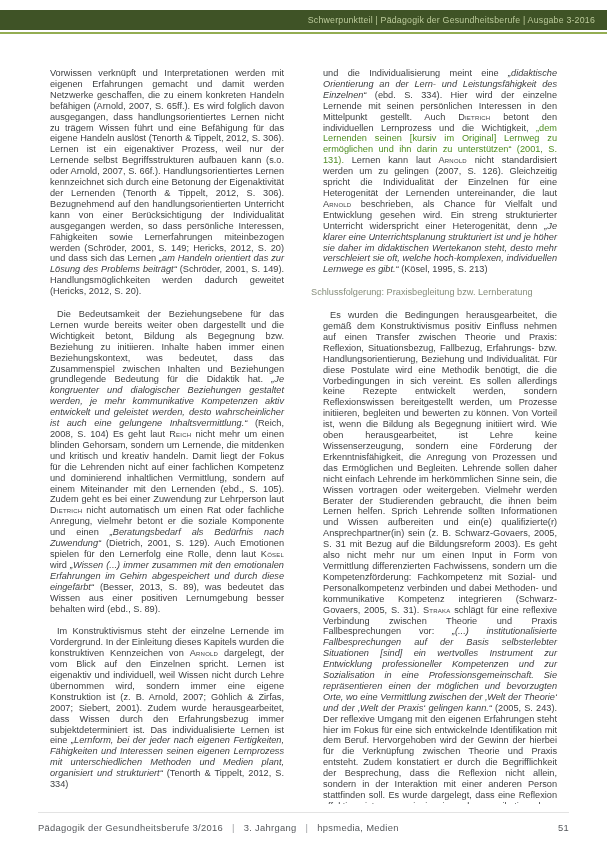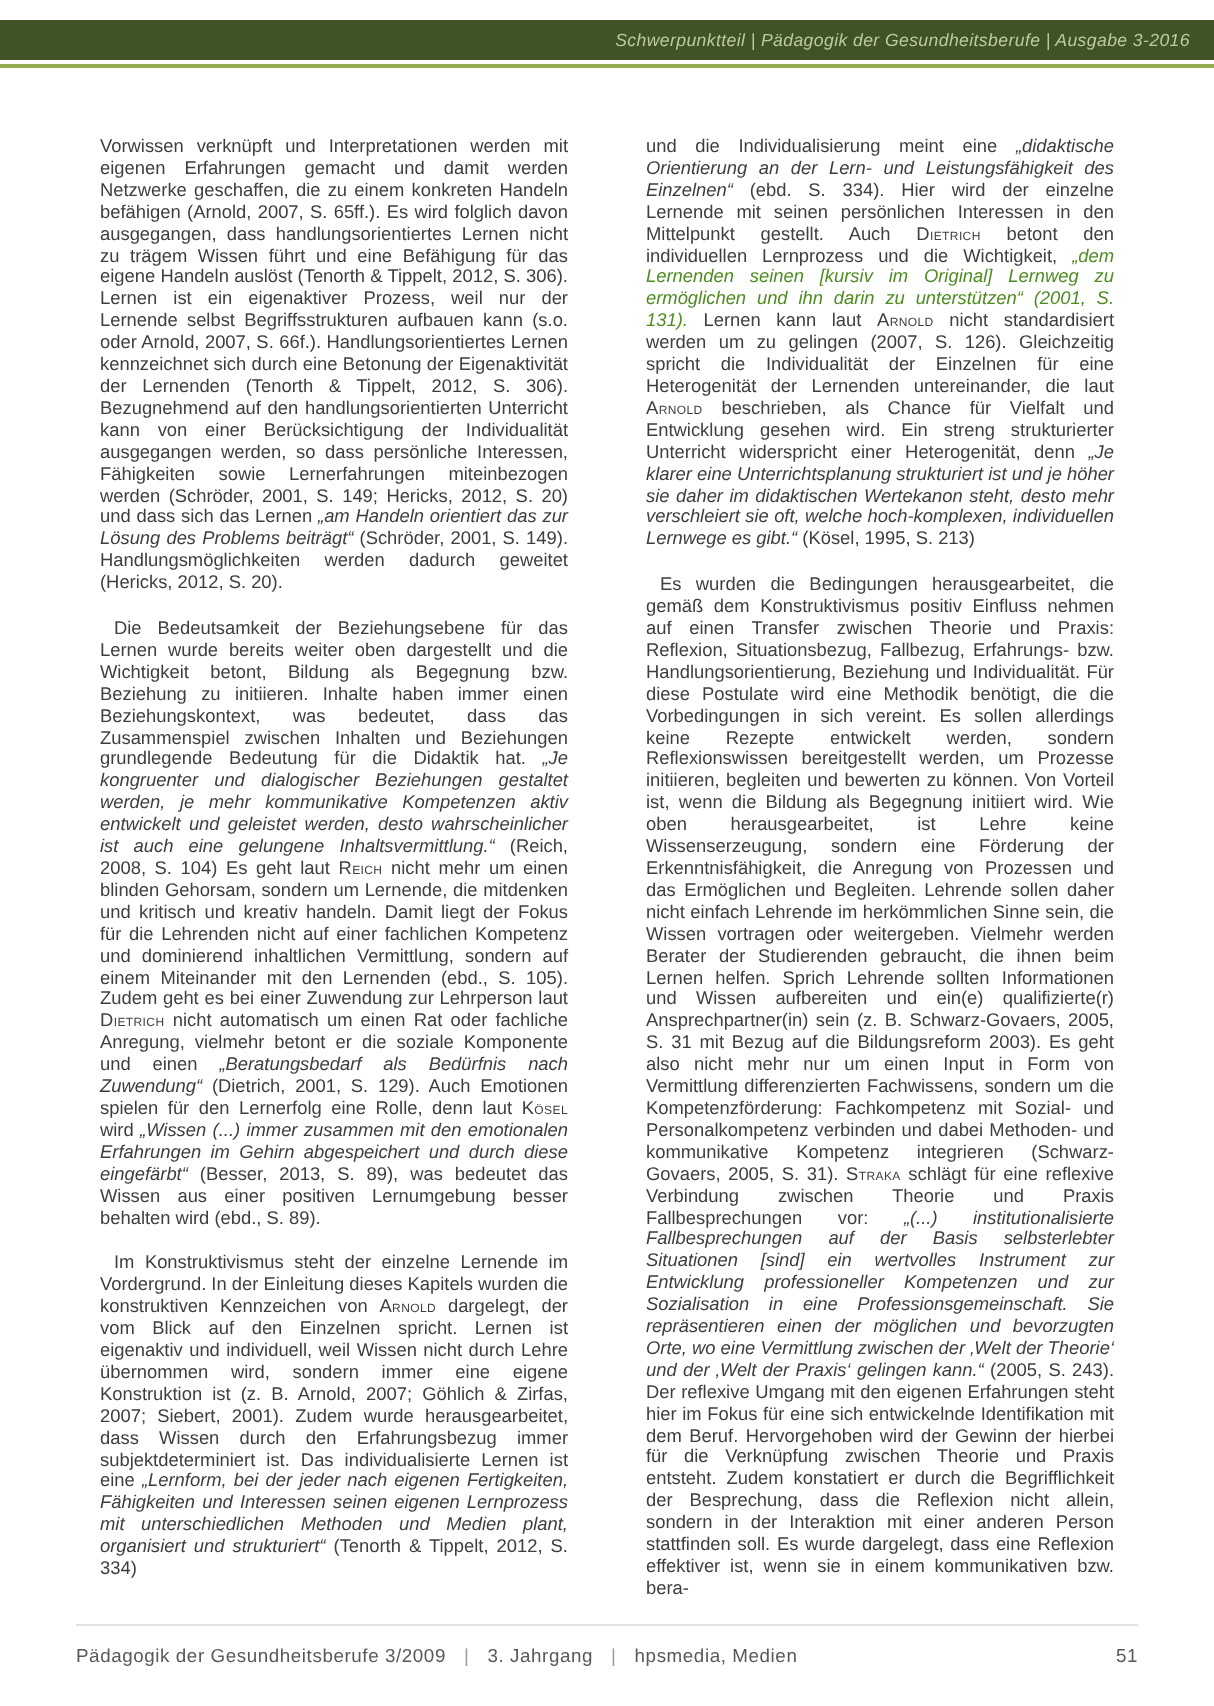--- a/index.html
+++ b/index.html
@@ -16,21 +16,20 @@
   body{
     width:607px;height:853px;position:relative;overflow:hidden;
     background:var(--page-bg);
     font-family:"Liberation Sans",sans-serif;
   }
   .header-bar{
     position:absolute;top:10px;left:0;right:0;height:20px;
     background:var(--header-green);
     display:flex;align-items:center;justify-content:flex-end;
     padding-right:12px;
-    font-style:italic;
   }
   .header-bar .header-text{
     color:#bccb9b;font-size:8.8px;letter-spacing:0.2px;
   }
   .header-accent{
     position:absolute;top:32px;left:0;right:0;height:2px;
     background:var(--accent-green);
   }
   .content{
     position:absolute;top:56px;left:38px;right:38px;height:748px;
@@ -45,21 +44,21 @@
   .body-par{margin:12px;}
   .body-par.indent{text-indent:7px;}
   .sec-heading{
     font-size:9.2px;font-weight:normal;
     color:var(--heading-gray);
     margin:10px 0 1px 0;text-align:left;
   }
   .sec-heading:first-child{margin-top:0;}
   .seg-n{font-style:normal;}
   .seg-i{font-style:italic;}
-  .seg-g{font-style:italic;color:var(--quote-green);}
+  .seg-g{color:var(--quote-green);}
   .seg-sc{font-variant:small-caps;letter-spacing:0.2px;}
   .footer{
     position:absolute;left:38px;right:38px;bottom:20px;
     border-top:1px solid #e3e3e3;padding-top:9px;
     display:flex;align-items:baseline;
     font-size:9.4px;color:var(--footer-gray);letter-spacing:0.3px;
   }
   .footer .sep{margin:0 9px;color:#9a9da0;}
   .footer .spacer{flex:1;}
 </style>
@@ -72,25 +71,26 @@
 <div class="header-accent"></div>
 
 <div class="content">
   <div class="col">
       <p class="body-par"><span class="seg-n">Vorwissen verknüpft und Interpretationen werden mit eigenen Erfahrungen gemacht und damit werden Netzwerke geschaffen, die zu einem konkreten Handeln befähigen (Arnold, 2007, S. 65ff.). Es wird folglich davon ausgegangen, dass handlungsorientiertes Lernen nicht zu trägem Wissen führt und eine Befähigung für das eigene Handeln auslöst (Tenorth &amp; Tippelt, 2012, S. 306). Lernen ist ein eigenaktiver Prozess, weil nur der Lernende selbst Begriffsstrukturen aufbauen kann (s.o. oder Arnold, 2007, S. 66f.). Handlungsorientiertes Lernen kennzeichnet sich durch eine Betonung der Eigenaktivität der Lernenden (Tenorth &amp; Tippelt, 2012, S. 306). Bezugnehmend auf den handlungsorientierten Unterricht kann von einer Berücksichtigung der Individualität ausgegangen werden, so dass persönliche Interessen, Fähigkeiten sowie Lernerfahrungen miteinbezogen werden (Schröder, 2001, S. 149; Hericks, 2012, S. 20) und dass sich das Lernen </span><span class="seg-i">„am Handeln orientiert das zur Lösung des Problems beiträgt“</span><span class="seg-n"> (Schröder, 2001, S. 149). Handlungsmöglichkeiten werden dadurch geweitet (Hericks, 2012, S. 20).</span></p>
       <p class="body-par indent"><span class="seg-n">Die Bedeutsamkeit der Beziehungsebene für das Lernen wurde bereits weiter oben dargestellt und die Wichtigkeit betont, Bildung als Begegnung bzw. Beziehung zu initiieren. Inhalte haben immer einen Beziehungskontext, was bedeutet, dass das Zusammenspiel zwischen Inhalten und Beziehungen grundlegende Bedeutung für die Didaktik hat. </span><span class="seg-i">„Je kongruenter und dialogischer Beziehungen gestaltet werden, je mehr kommunikative Kompetenzen aktiv entwickelt und geleistet werden, desto wahrscheinlicher ist auch eine gelungene Inhaltsvermittlung.“</span><span class="seg-n"> (Reich, 2008, S. 104) Es geht laut </span><span class="seg-sc">Reich</span><span class="seg-n"> nicht mehr um einen blinden Gehorsam, sondern um Lernende, die mitdenken und kritisch und kreativ handeln. Damit liegt der Fokus für die Lehrenden nicht auf einer fachlichen Kompetenz und dominierend inhaltlichen Vermittlung, sondern auf einem Miteinander mit den Lernenden (ebd., S. 105). Zudem geht es bei einer Zuwendung zur Lehrperson laut </span><span class="seg-sc">Dietrich</span><span class="seg-n"> nicht automatisch um einen Rat oder fachliche Anregung, vielmehr betont er die soziale Komponente und einen </span><span class="seg-i">„Beratungsbedarf als Bedürfnis nach Zuwendung“</span><span class="seg-n"> (Dietrich, 2001, S. 129). Auch Emotionen spielen für den Lernerfolg eine Rolle, denn laut </span><span class="seg-sc">Kösel</span><span class="seg-n"> wird </span><span class="seg-i">„Wissen (...) immer zusammen mit den emotionalen Erfahrungen im Gehirn abgespeichert und durch diese eingefärbt“</span><span class="seg-n"> (Besser, 2013, S. 89), was bedeutet das Wissen aus einer positiven Lernumgebung besser behalten wird (ebd., S. 89).</span></p>
       <p class="body-par indent"><span class="seg-n">Im Konstruktivismus steht der einzelne Lernende im Vordergrund. In der Einleitung dieses Kapitels wurden die konstruktiven Kennzeichen von </span><span class="seg-sc">Arnold</span><span class="seg-n"> dargelegt, der vom Blick auf den Einzelnen spricht. Lernen ist eigenaktiv und individuell, weil Wissen nicht durch Lehre übernommen wird, sondern immer eine eigene Konstruktion ist (z. B. Arnold, 2007; Göhlich &amp; Zirfas, 2007; Siebert, 2001). Zudem wurde herausgearbeitet, dass Wissen durch den Erfahrungsbezug immer subjektdeterminiert ist. Das individualisierte Lernen ist eine </span><span class="seg-i">„Lernform, bei der jeder nach eigenen Fertigkeiten, Fähigkeiten und Interessen seinen eigenen Lernprozess mit unterschiedlichen Methoden und Medien plant, organisiert und strukturiert“</span><span class="seg-n"> (Tenorth &amp; Tippelt, 2012, S. 334)</span></p>
     </div>
   <div class="col">
       <p class="body-par"><span class="seg-n">und die Individualisierung meint eine </span><span class="seg-i">„didaktische Orientierung an der Lern- und Leistungsfähigkeit des Einzelnen“</span><span class="seg-n"> (ebd. S. 334). Hier wird der einzelne Lernende mit seinen persönlichen Interessen in den Mittelpunkt gestellt. Auch </span><span class="seg-sc">Dietrich</span><span class="seg-n"> betont den individuellen Lernprozess und die Wichtigkeit, </span><span class="seg-g">„dem Lernenden seinen [kursiv im Original] Lernweg zu ermöglichen und ihn darin zu unterstützen“ (2001, S. 131).</span><span class="seg-n"> Lernen kann laut </span><span class="seg-sc">Arnold</span><span class="seg-n"> nicht standardisiert werden um zu gelingen (2007, S. 126). Gleichzeitig spricht die Individualität der Einzelnen für eine Heterogenität der Lernenden untereinander, die laut </span><span class="seg-sc">Arnold</span><span class="seg-n"> beschrieben, als Chance für Vielfalt und Entwicklung gesehen wird. Ein streng strukturierter Unterricht widerspricht einer Heterogenität, denn </span><span class="seg-i">„Je klarer eine Unterrichtsplanung strukturiert ist und je höher sie daher im didaktischen Wertekanon steht, desto mehr verschleiert sie oft, welche hoch-komplexen, individuellen Lernwege es gibt.“</span><span class="seg-n"> (Kösel, 1995, S. 213)</span></p>
+      <h3 class="sec-heading">Schlussfolgerung: Praxisbegleitung bzw. Lernberatung</h3>
       <p class="body-par indent"><span class="seg-n">Es wurden die Bedingungen herausgearbeitet, die gemäß dem Konstruktivismus positiv Einfluss nehmen auf einen Transfer zwischen Theorie und Praxis: Reflexion, Situationsbezug, Fallbezug, Erfahrungs- bzw. Handlungsorientierung, Beziehung und Individualität. Für diese Postulate wird eine Methodik benötigt, die die Vorbedingungen in sich vereint. Es sollen allerdings keine Rezepte entwickelt werden, sondern Reflexionswissen bereitgestellt werden, um Prozesse initiieren, begleiten und bewerten zu können. Von Vorteil ist, wenn die Bildung als Begegnung initiiert wird. Wie oben herausgearbeitet, ist Lehre keine Wissenserzeugung, sondern eine Förderung der Erkenntnisfähigkeit, die Anregung von Prozessen und das Ermöglichen und Begleiten. Lehrende sollen daher nicht einfach Lehrende im herkömmlichen Sinne sein, die Wissen vortragen oder weitergeben. Vielmehr werden Berater der Studierenden gebraucht, die ihnen beim Lernen helfen. Sprich Lehrende sollten Informationen und Wissen aufbereiten und ein(e) qualifizierte(r) Ansprechpartner(in) sein (z. B. Schwarz-Govaers, 2005, S. 31 mit Bezug auf die Bildungsreform 2003). Es geht also nicht mehr nur um einen Input in Form von Vermittlung differenzierten Fachwissens, sondern um die Kompetenzförderung: Fachkompetenz mit Sozial- und Personalkompetenz verbinden und dabei Methoden- und kommunikative Kompetenz integrieren (Schwarz-Govaers, 2005, S. 31). </span><span class="seg-sc">Straka</span><span class="seg-n"> schlägt für eine reflexive Verbindung zwischen Theorie und Praxis Fallbesprechungen vor: </span><span class="seg-i">„(...) institutionalisierte Fallbesprechungen auf der Basis selbsterlebter Situationen [sind] ein wertvolles Instrument zur Entwicklung professioneller Kompetenzen und zur Sozialisation in eine Professionsgemeinschaft. Sie repräsentieren einen der möglichen und bevorzugten Orte, wo eine Vermittlung zwischen der ‚Welt der Theorie‘ und der ‚Welt der Praxis‘ gelingen kann.“</span><span class="seg-n"> (2005, S. 243). Der reflexive Umgang mit den eigenen Erfahrungen steht hier im Fokus für eine sich entwickelnde Identifikation mit dem Beruf. Hervorgehoben wird der Gewinn der hierbei für die Verknüpfung zwischen Theorie und Praxis entsteht. Zudem konstatiert er durch die Begrifflichkeit der Besprechung, dass die Reflexion nicht allein, sondern in der Interaktion mit einer anderen Person stattfinden soll. Es wurde dargelegt, dass eine Reflexion effektiver ist, wenn sie in einem kommunikativen bzw. bera-</span></p>
     </div>
 </div>
 
 <div class="footer">
-  <span>Pädagogik der Gesundheitsberufe 3/2009</span>
+  <span>Pädagogik der Gesundheitsberufe 3/2016</span>
   <span class="sep">|</span>
   <span>3. Jahrgang</span>
   <span class="sep">|</span>
   <span>hpsmedia, Medien</span>
   <span class="spacer"></span>
   <span>51</span>
 </div>
 
 </body></html>

